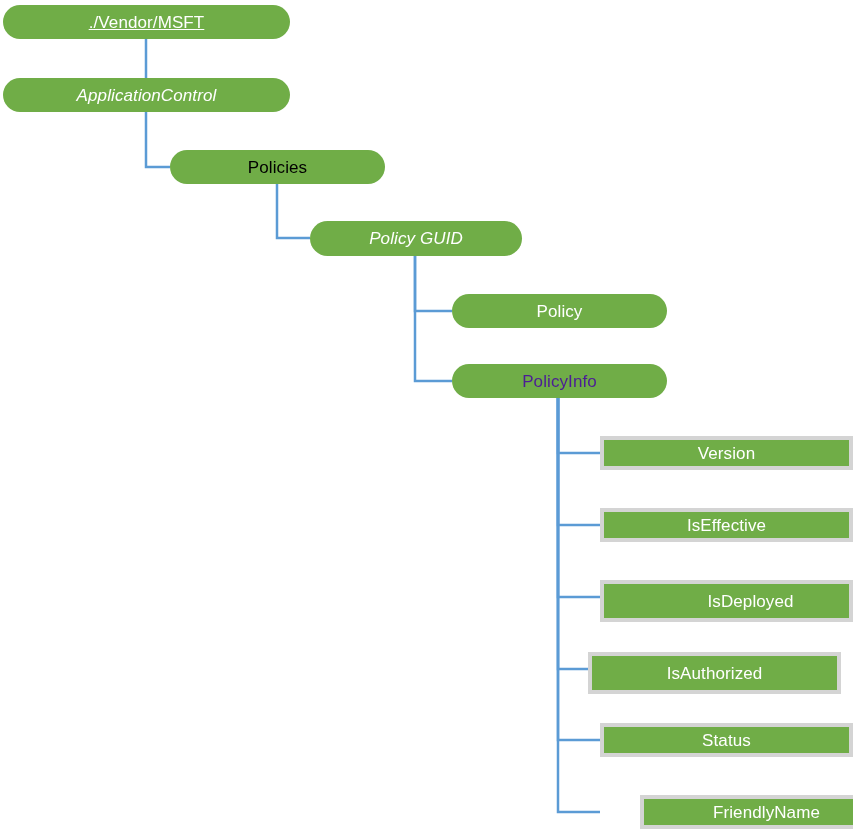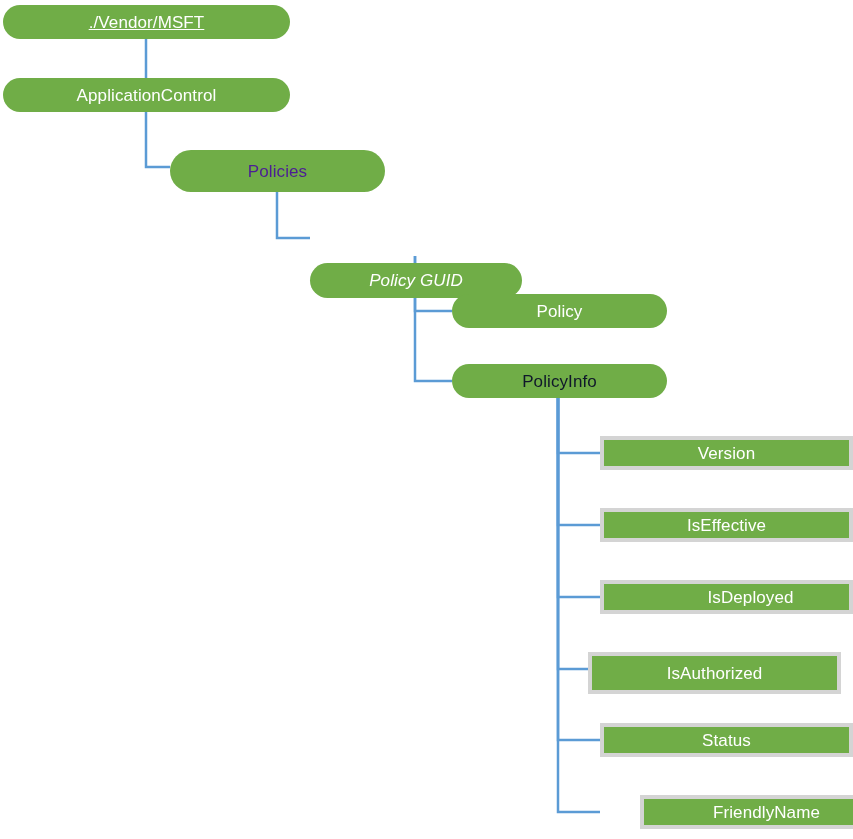--- a/index.html
+++ b/index.html
@@ -65,42 +65,42 @@
       <polyline points="558,398 558,597 600,597" fill="none" stroke="#5B9BD5" stroke-width="2.5" stroke-linecap="butt" stroke-linejoin="miter"></polyline>
       <polyline points="558,398 558,669 600,669" fill="none" stroke="#5B9BD5" stroke-width="2.5" stroke-linecap="butt" stroke-linejoin="miter"></polyline>
       <polyline points="558,398 558,740 600,740" fill="none" stroke="#5B9BD5" stroke-width="2.5" stroke-linecap="butt" stroke-linejoin="miter"></polyline>
       <polyline points="558,398 558,812 600,812" fill="none" stroke="#5B9BD5" stroke-width="2.5" stroke-linecap="butt" stroke-linejoin="miter"></polyline>
     </svg>
 
   <div id="node-layer">
       <div class="node pill" style="left: 3px; top: 5px; width: 287px; height: 34px; background: rgb(112, 173, 71); color: rgb(255, 255, 255); text-decoration: underline;">
         <span>./Vendor/MSFT</span>
       </div>
-      <div class="node pill" style="left: 3px; top: 78px; width: 287px; height: 34px; background: rgb(112, 173, 71); color: rgb(255, 255, 255);">
+      <div class="node pill" style="left: 3px; top: 78px; width: 287px; height: 34px; background: rgb(112, 173, 71); color: rgb(255, 255, 255); font-style: italic;">
         <span>ApplicationControl</span>
       </div>
-      <div class="node pill" style="left: 170px; top: 150px; width: 215px; height: 42px; background: rgb(112, 173, 71); color: #4c1d95;">
+      <div class="node pill" style="left: 170px; top: 150px; width: 215px; height: 34px; background: rgb(112, 173, 71); color: #000000;">
         <span>Policies</span>
       </div>
-      <div class="node pill italic" style="left: 310px; top: 221px; width: 212px; height: 35px; background: rgb(112, 173, 71); color: rgb(255, 255, 255); margin-top: 42px;">
+      <div class="node pill italic" style="left: 310px; top: 221px; width: 212px; height: 35px; background: rgb(112, 173, 71); color: rgb(255, 255, 255);">
         <span>Policy GUID</span>
       </div>
       <div class="node pill" style="left: 452px; top: 294px; width: 215px; height: 34px; background: rgb(112, 173, 71); color: rgb(255, 255, 255);">
         <span>Policy</span>
       </div>
-      <div class="node pill" style="left: 452px; top: 364px; width: 215px; height: 34px; background: rgb(112, 173, 71); color: #0f172a;">
+      <div class="node pill" style="left: 452px; top: 364px; width: 215px; height: 34px; background: rgb(112, 173, 71); color: #4c1d95;">
         <span>PolicyInfo</span>
       </div>
       <div class="node rect" style="left: 600px; top: 436px; width: 253px; height: 34px; background: rgb(112, 173, 71); color: rgb(255, 255, 255); border-color: rgb(212, 212, 212);">
         <span>Version</span>
       </div>
       <div class="node rect" style="left: 600px; top: 508px; width: 253px; height: 34px; background: rgb(112, 173, 71); color: rgb(255, 255, 255); border-color: rgb(212, 212, 212);">
         <span>IsEffective</span>
       </div>
-      <div class="node rect" style="left: 600px; top: 580px; width: 253px; height: 34px; background: rgb(112, 173, 71); color: rgb(255, 255, 255); border-color: rgb(212, 212, 212); padding-left: 48px;">
+      <div class="node rect" style="left: 600px; top: 580px; width: 253px; height: 42px; background: rgb(112, 173, 71); color: rgb(255, 255, 255); border-color: rgb(212, 212, 212); padding-left: 48px;">
         <span>IsDeployed</span>
       </div>
       <div class="node rect" style="left: 588px; top: 652px; width: 253px; height: 42px; background: rgb(112, 173, 71); color: rgb(255, 255, 255); border-color: rgb(212, 212, 212);">
         <span>IsAuthorized</span>
       </div>
       <div class="node rect" style="left: 600px; top: 723px; width: 253px; height: 34px; background: rgb(112, 173, 71); color: rgb(255, 255, 255); border-color: rgb(212, 212, 212);">
         <span>Status</span>
       </div>
       <div class="node rect" style="left: 600px; top: 795px; width: 253px; height: 34px; background: rgb(112, 173, 71); color: rgb(255, 255, 255); border-color: rgb(212, 212, 212); margin-left: 40px;">
         <span>FriendlyName</span>

